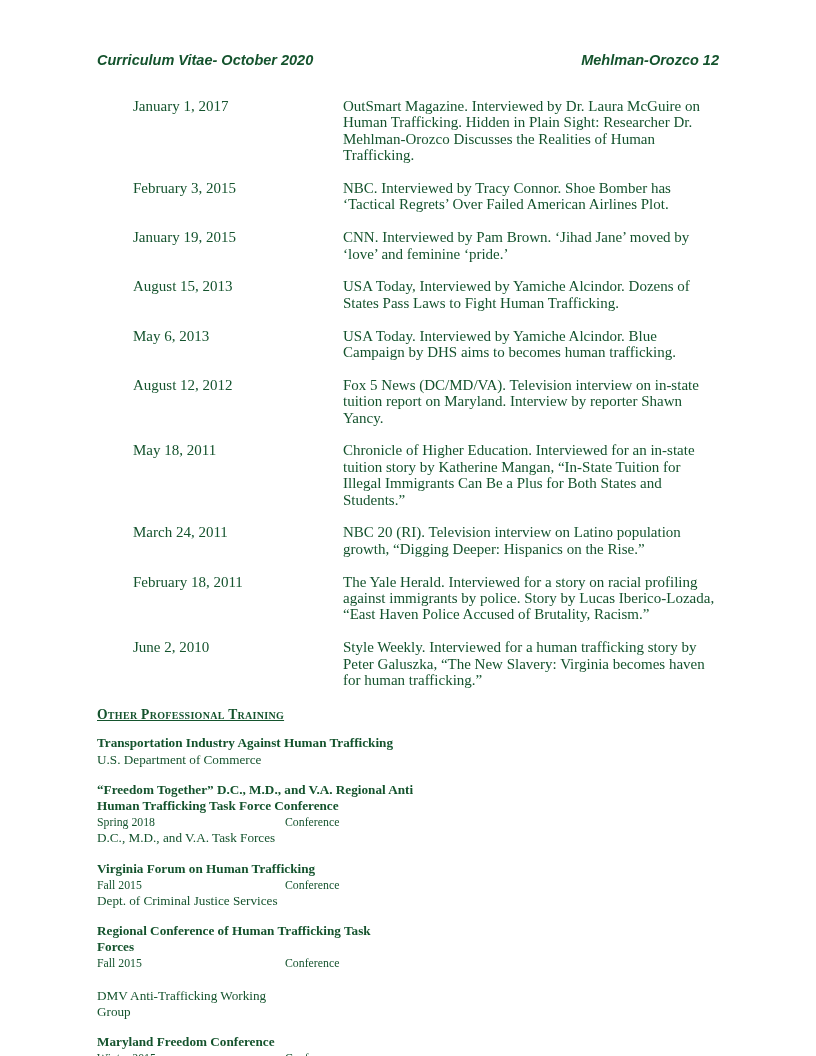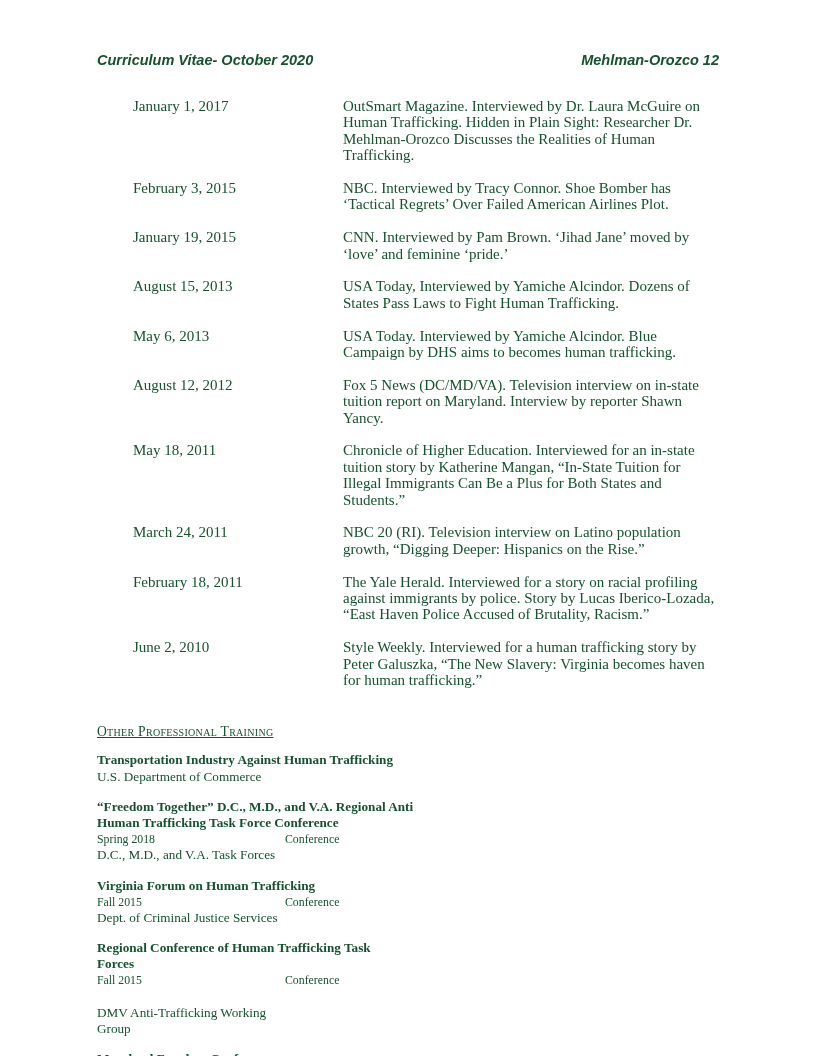--- a/index.html
+++ b/index.html
@@ -38,27 +38,27 @@
     flex: none;
     margin-left: 36px;
     width: 210px;
   }
   .media-desc {
     flex: none;
     width: 378px;
   }
   
   .section-heading {
-    margin-top: 36px;
+    margin-top: 19px;
     margin-bottom: 12px;
     font-size: 13.6px;
     font-variant: small-caps;
     text-decoration: underline;
     letter-spacing: 0.3px;
-    font-weight: normal;
+    font-weight: bold;
   }
   
   .training-entry {
     display: flex;
     margin-bottom: 14px;
     font-size: 13.2px;
     line-height: 16.2px;
     flex-direction: column;
   }
   .training-left { flex: none; width: 373px; }

